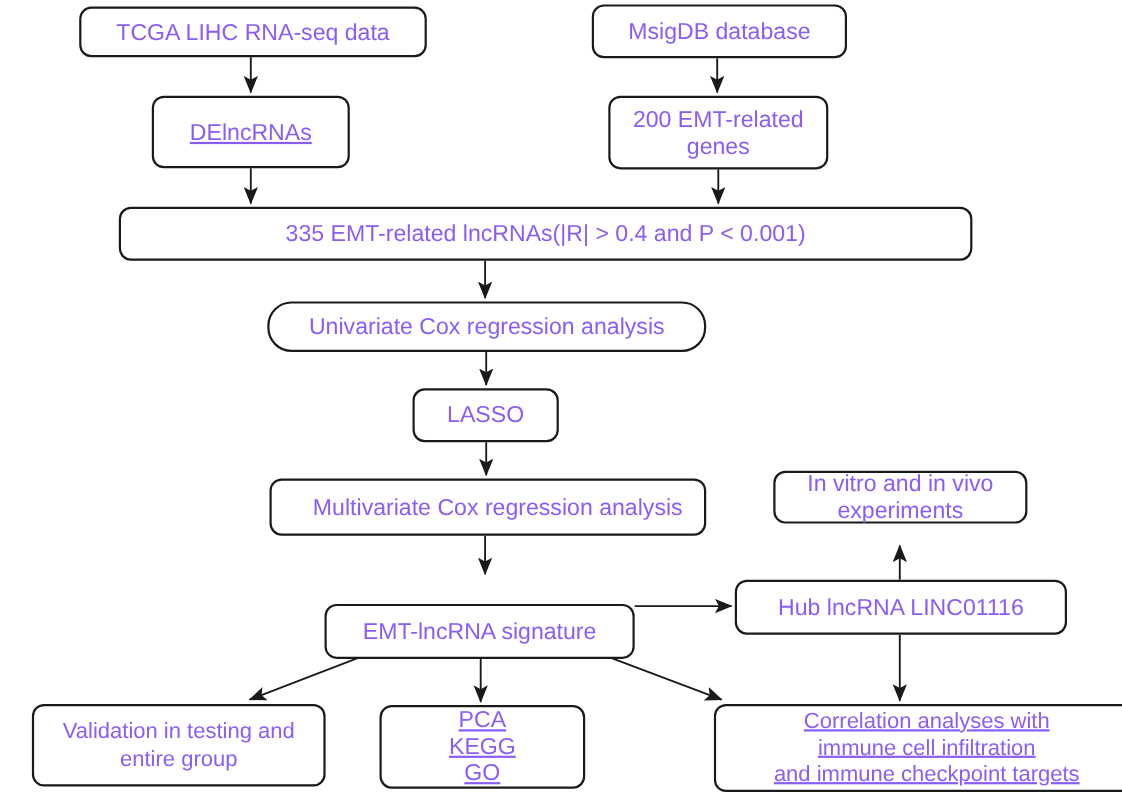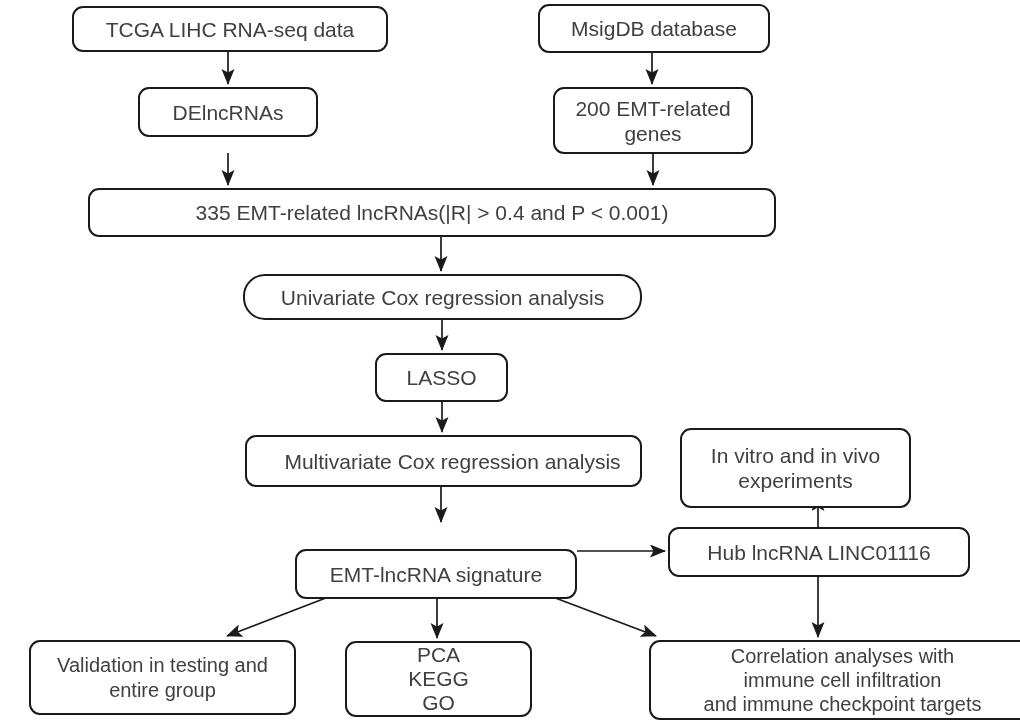--- a/index.html
+++ b/index.html
@@ -6,21 +6,21 @@
     margin: 0;
     padding: 0;
     background: #ffffff;
   }
   #canvas {
     position: relative;
     width: 1020px;
     height: 723px;
     background: #ffffff;
     font-family: "Liberation Sans", "DejaVu Sans", sans-serif;
-    color: #404040;
+    color: #8b5cf6;
     overflow: hidden;
   }
   #arrow-layer {
     position: absolute;
     left: 0;
     top: 0;
     width: 1020px;
     height: 723px;
   }
   .node {
@@ -33,34 +33,34 @@
     flex-direction: column;
     align-items: center;
     justify-content: center;
     text-align: center;
     font-size: 21px;
     line-height: 25px;
     white-space: nowrap;
   }
   .node .line { display: block; }
   .fs20 { font-size: 20px; margin-left: 24px; }
-  .lh24 { line-height: 24px; }
+  .lh24 { line-height: 24px; text-decoration: underline; }
 
   
   #node-tcga         { left: 72px;  top: 6px;   width: 316px; height: 46px; }
   #node-msigdb       { left: 538px; top: 4px;   width: 232px; height: 49px; }
-  #node-delncrnas    { left: 138px; top: 87px;  width: 180px; height: 50px; }
+  #node-delncrnas    { left: 138px; top: 87px;  width: 180px; height: 66px; text-decoration: underline; }
   #node-emt-genes    { left: 553px; top: 87px;  width: 200px; height: 67px; }
-  #node-emt-lncrnas  { left: 88px;  top: 188px; width: 688px; height: 49px; text-align: right; }
+  #node-emt-lncrnas  { left: 108px;  top: 188px; width: 776px; height: 49px; text-align: right; }
   #node-univariate   { left: 243px; top: 274px; width: 399px; height: 46px; border-radius: 22px; }
   #node-lasso        { left: 375px; top: 353px; width: 133px; height: 49px; }
   #node-multivariate { left: 245px; top: 435px; width: 397px; height: 52px; padding-left: 18px; }
   #node-signature    { left: 295px; top: 525px; width: 282px; height: 50px; margin-top: 24px; }
   #node-hub          { left: 668px; top: 527px; width: 302px; height: 50px; }
-  #node-invitro      { left: 680px; top: 428px; width: 231px; height: 80px; }
+  #node-invitro      { left: 703px; top: 428px; width: 231px; height: 48px; }
   #node-validation   { left: 5px;   top: 640px; width: 267px; height: 75px; }
   #node-pca          { left: 345px; top: 641px; width: 187px; height: 76px; }
   #node-correlation  { left: 625px; top: 640px; width: 387px; height: 80px; }
 </style>
 </head>
 <body>
 
 <div id="canvas">
 
   <svg id="arrow-layer" viewBox="0 0 1020 723" xmlns="http://www.w3.org/2000/svg">

